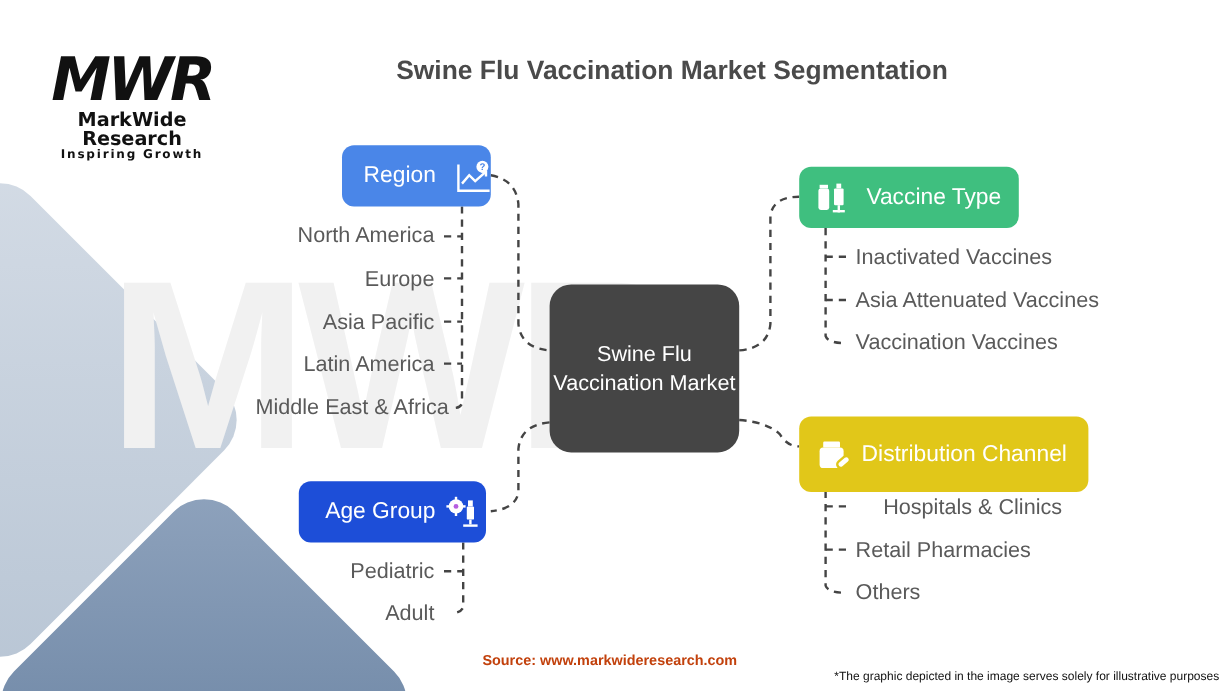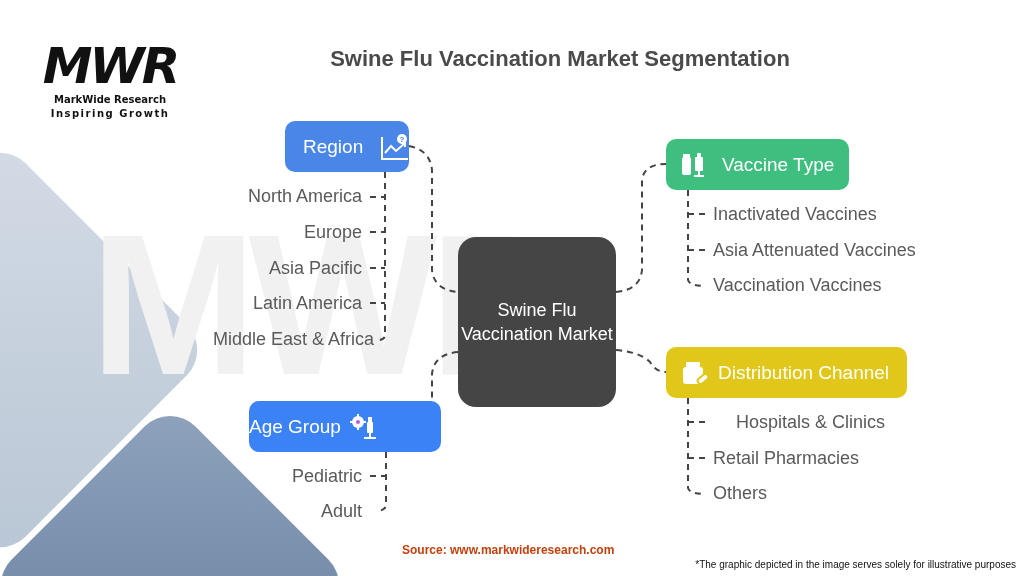--- a/index.html
+++ b/index.html
@@ -7,36 +7,36 @@
     body { position: relative; font-family: "Liberation Sans", sans-serif; color: #555555; }
 
     .bg-shape { position: absolute; }
     #bg-light { left: -150px; top: 200px; width: 300px; height: 300px; background: linear-gradient(135deg, #d3dbe5 0%, #b9c6d5 100%); transform: rotate(45deg); border-radius: 36px; }
     #bg-dark  { left: 40px; top: 455px; width: 260px; height: 260px; background: linear-gradient(135deg, #8fa3bd 0%, #5d7899 100%); transform: rotate(45deg); border-radius: 36px; }
 
     .watermark { position: absolute; left: 90px; top: 205px; font-family: "Liberation Sans", sans-serif; font-weight: 900; font-size: 200px; letter-spacing: -8px; color: #f1f1f1; line-height: 1; z-index: 0; }
 
     .logo { position: absolute; left: 30px; top: 40px; width: 160px; z-index: 2; text-align: center; }
     .logo-mark { font-family: "DejaVu Sans", sans-serif; font-weight: 900; font-size: 50px; letter-spacing: -3px; color: #111; line-height: 52px; font-style: italic; }
-    .logo-name { font-family: "DejaVu Sans", sans-serif; font-weight: bold; font-size: 10px; color: #111; line-height: 16px; }
+    .logo-name { font-family: "DejaVu Sans", sans-serif; font-weight: bold; font-size: 16px; color: #111; line-height: 16px; }
     .logo-tag { font-family: "DejaVu Sans", sans-serif; font-weight: bold; font-size: 10px; letter-spacing: 1.5px; color: #111; line-height: 12px; }
 
     .title { position: absolute; left: 0; width: 1120px; top: 46px; text-align: center; font-size: 22px; font-weight: bold; color: #4a4a4a; z-index: 2; }
 
     svg.connectors { position: absolute; left: 0; top: 0; width: 1024px; height: 576px; z-index: 1; }
 
     .node { position: absolute; border-radius: 10px; color: #fff; font-size: 19px; display: flex; align-items: center; gap: 8px; z-index: 3; white-space: nowrap; }
     .node .icon { display: inline-flex; width: 30px; height: 30px; align-items: center; justify-content: center; }
 
-    #center { left: 458px; top: 237px; width: 158px; height: 170px; background: #454545; border-radius: 18px; justify-content: center; text-align: center; font-size: 18px; line-height: 24px; }
+    #center { left: 458px; top: 237px; width: 158px; height: 140px; background: #454545; border-radius: 18px; justify-content: center; text-align: center; font-size: 18px; line-height: 24px; }
     #center span { white-space: normal; }
     #node-region { left: 285px; top: 121px; width: 124px; height: 51px; background: #4a86e8; padding-left: 18px; gap: 17px; }
     #node-vaccine { left: 666px; top: 139px; width: 183px; height: 51px; background: #3fbf7f; padding-left: 14px; gap: 12px; }
-    #node-distribution { left: 666px; top: 347px; width: 241px; height: 51px; background: #e1c719; padding-left: 14px; }
-    #node-age { left: 249px; top: 401px; width: 192px; height: 51px; background: #3b82f6; }
+    #node-distribution { left: 666px; top: 347px; width: 241px; height: 63px; background: #e1c719; padding-left: 14px; }
+    #node-age { left: 249px; top: 401px; width: 156px; height: 51px; background: #1d4ed8; padding-left: 22px; }
 
     .leaf { position: absolute; font-size: 18px; color: #5a5a5a; z-index: 3; white-space: nowrap; }
     .leaf.left { text-align: left; }
 
     .source { position: absolute; left: 402px; top: 543px; font-size: 12px; font-weight: bold; color: #c2410c; z-index: 3; }
     .disclaimer { position: absolute; right: 8px; top: 559px; font-size: 10px; color: #111; z-index: 3; }
   </style>
 </head>
 <body>
 

